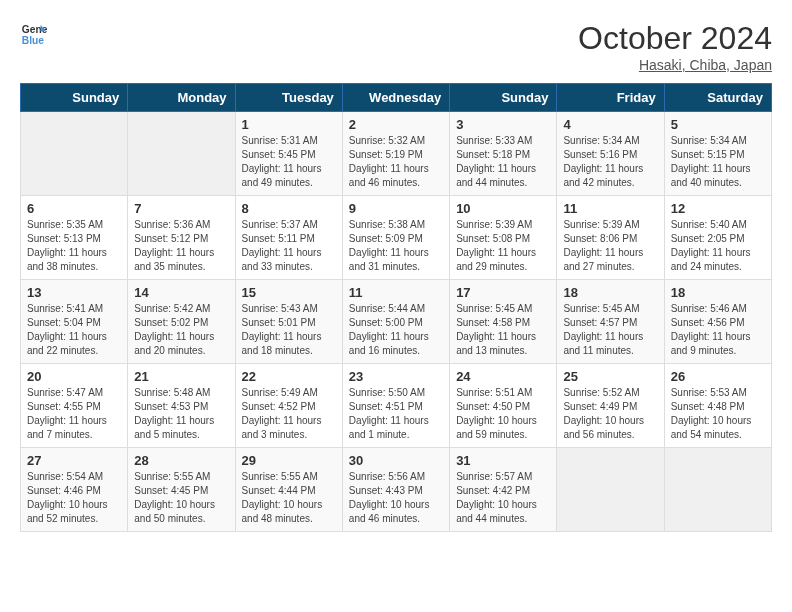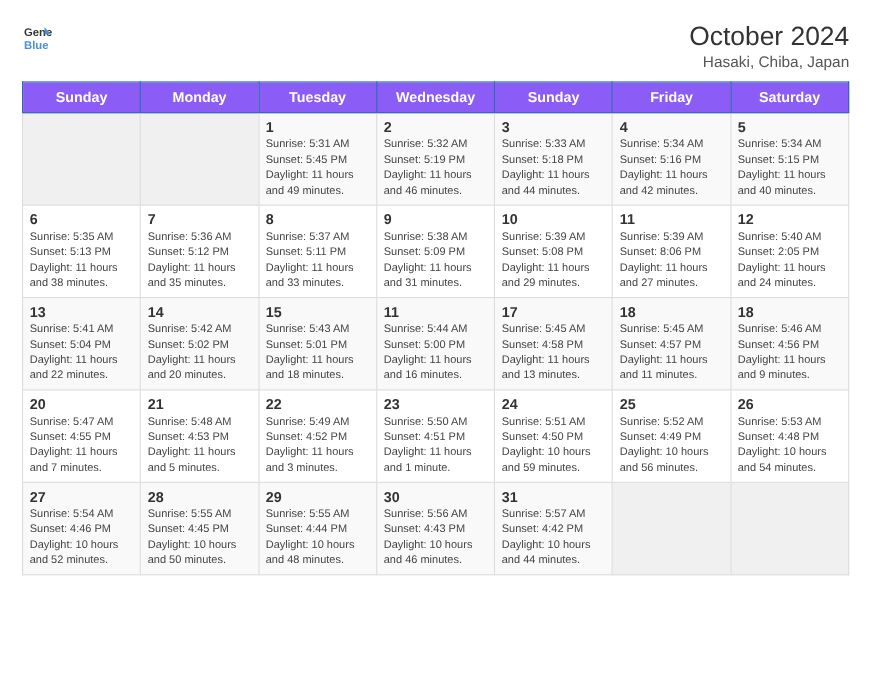--- a/index.html
+++ b/index.html
@@ -22,37 +22,38 @@
       gap: 4px;
     }
     .logo-icon {
       width: 28px;
       height: 28px;
     }
     .title-block {
       text-align: right;
     }
     .month-title {
-      font-size: 24px;
+      font-size: 32px;
       font-weight: 300;
       color: #333;
     }
     .subtitle {
       font-size: 14px;
       color: #555;
+      text-decoration: underline;
     }
     .calendar {
       width: 100%;
       border-collapse: collapse;
       border: 1px solid #ccc;
     }
     .calendar th {
-      background-color: #8b5cf6;
+      background-color: #0c4a6e;
       color: #fff;
-      text-align: center;
+      text-align: right;
       padding: 6px 8px;
       font-size: 13px;
       border: 1px solid #2a6aaf;
     }
     .calendar td {
       vertical-align: top;
       padding: 5px 6px;
       border: 1px solid #ddd;
       font-size: 10.5px;
       color: #333;

